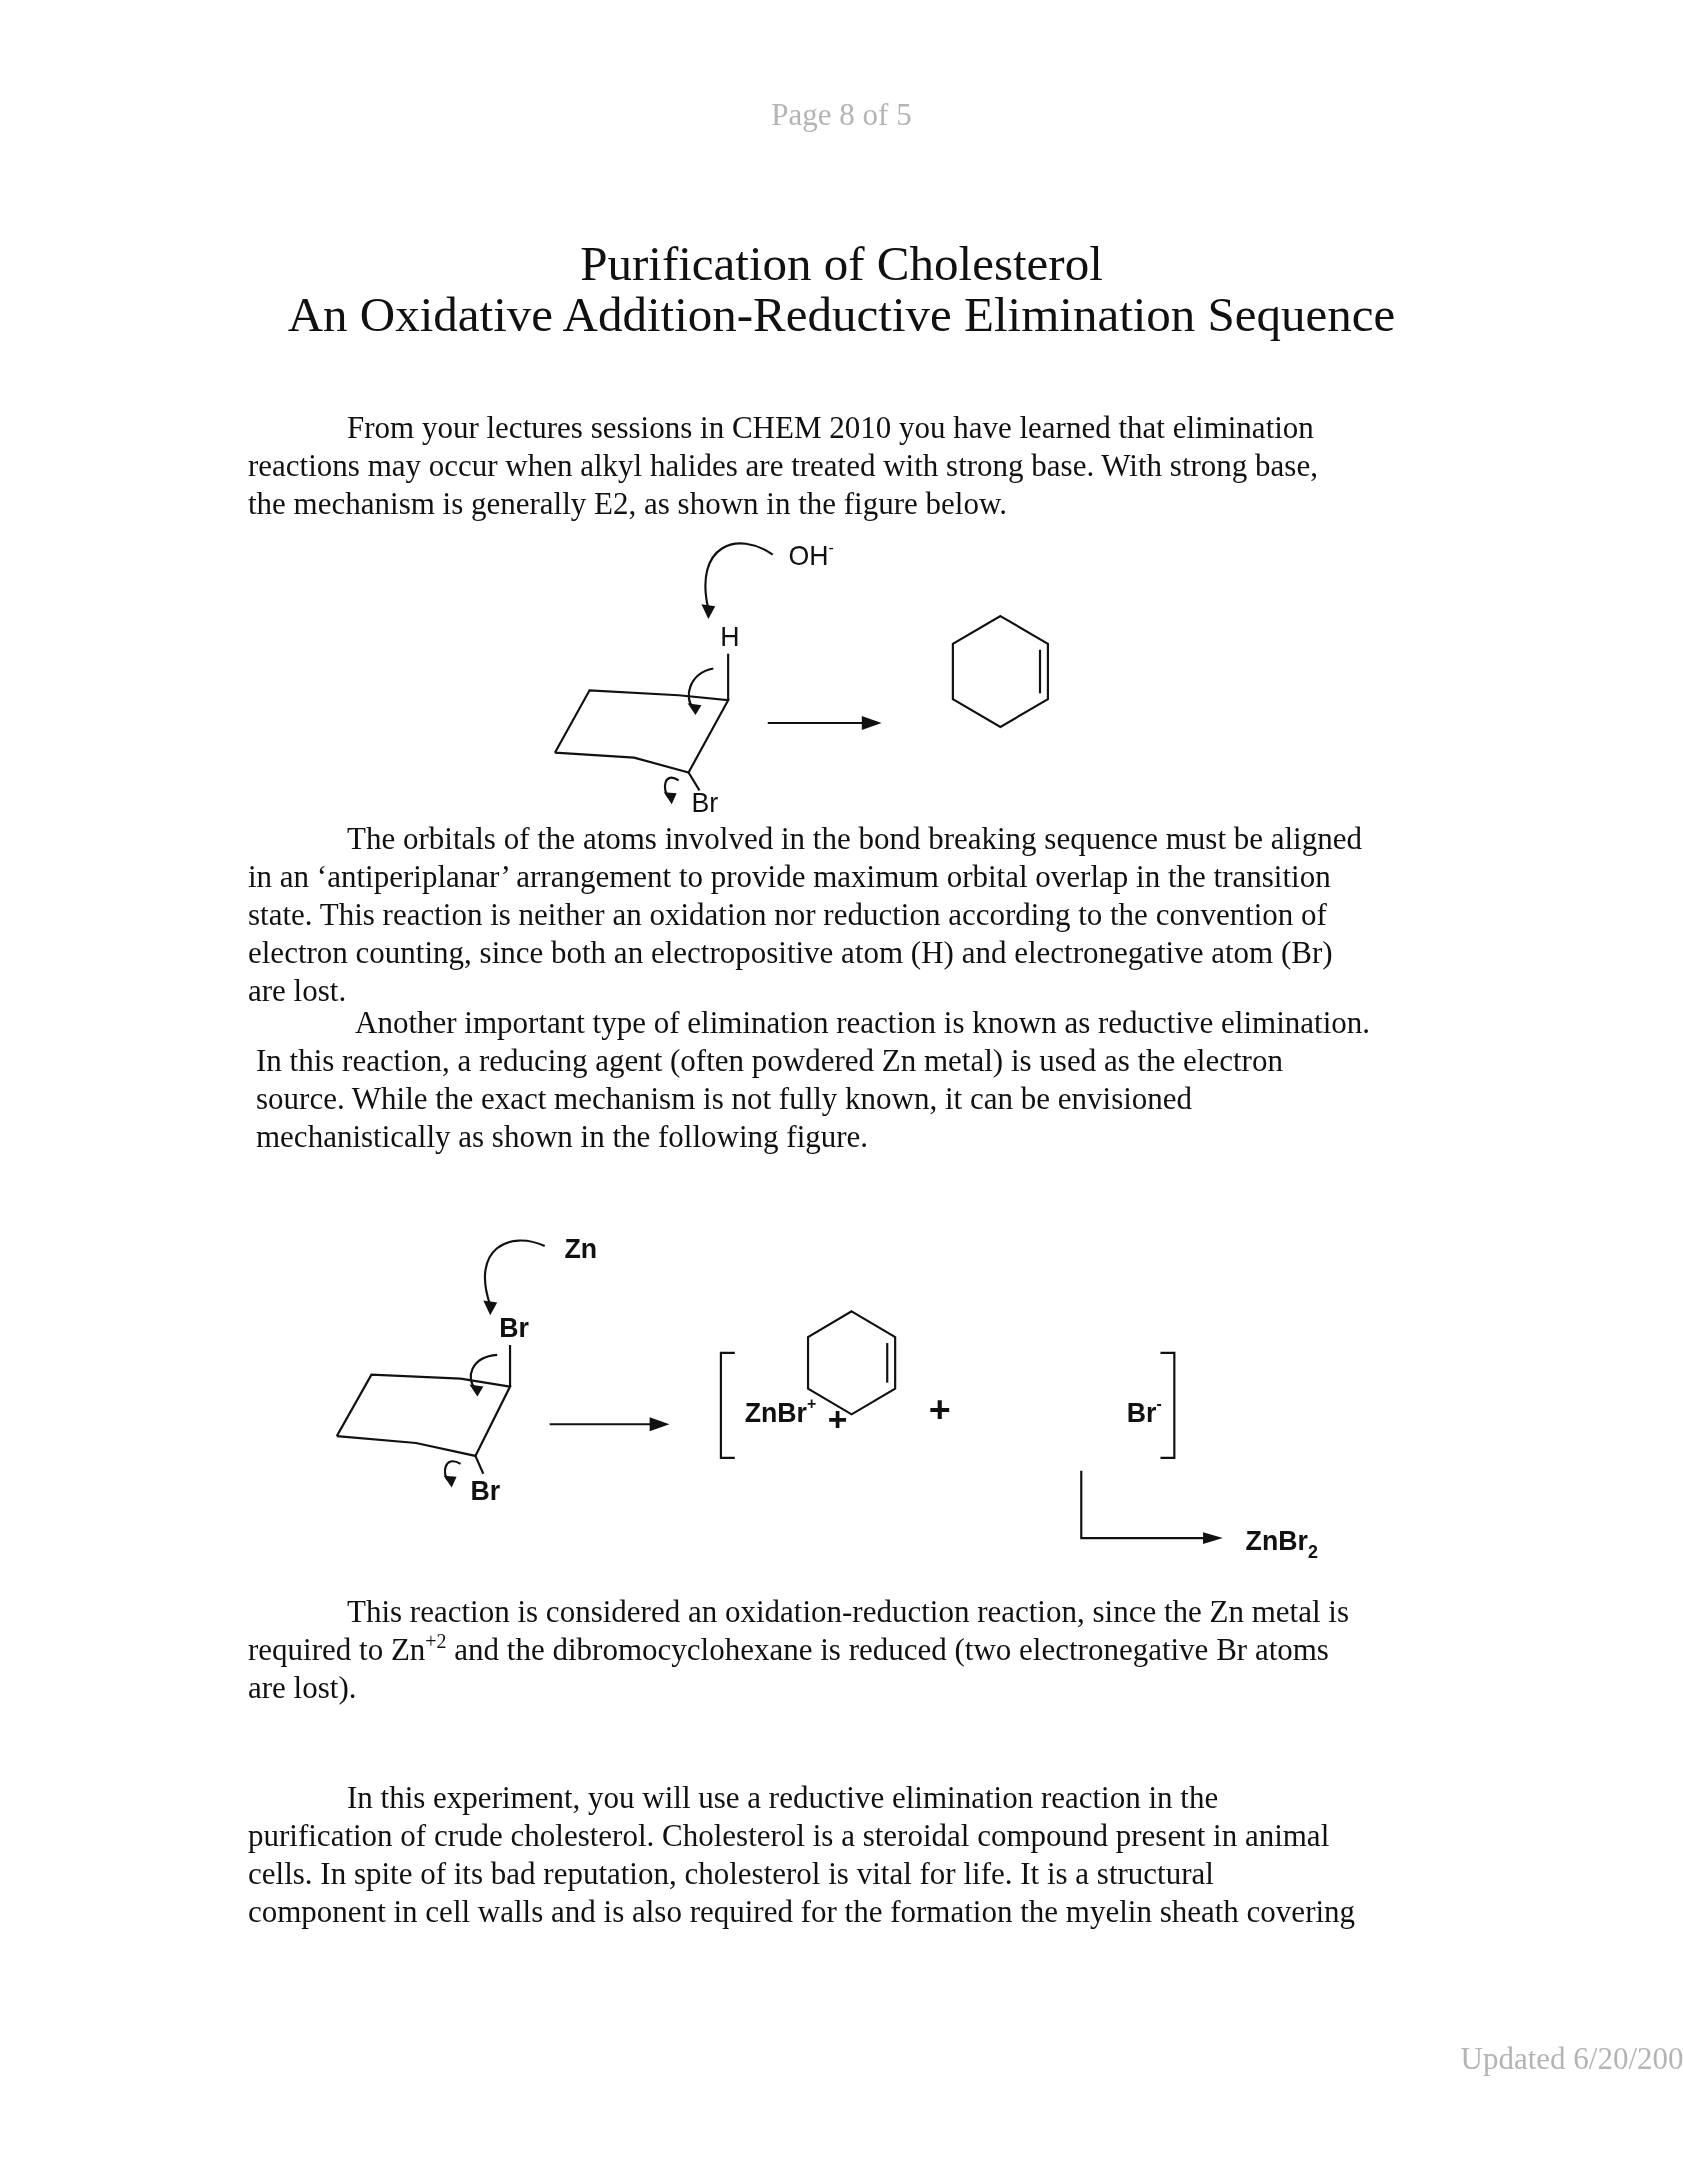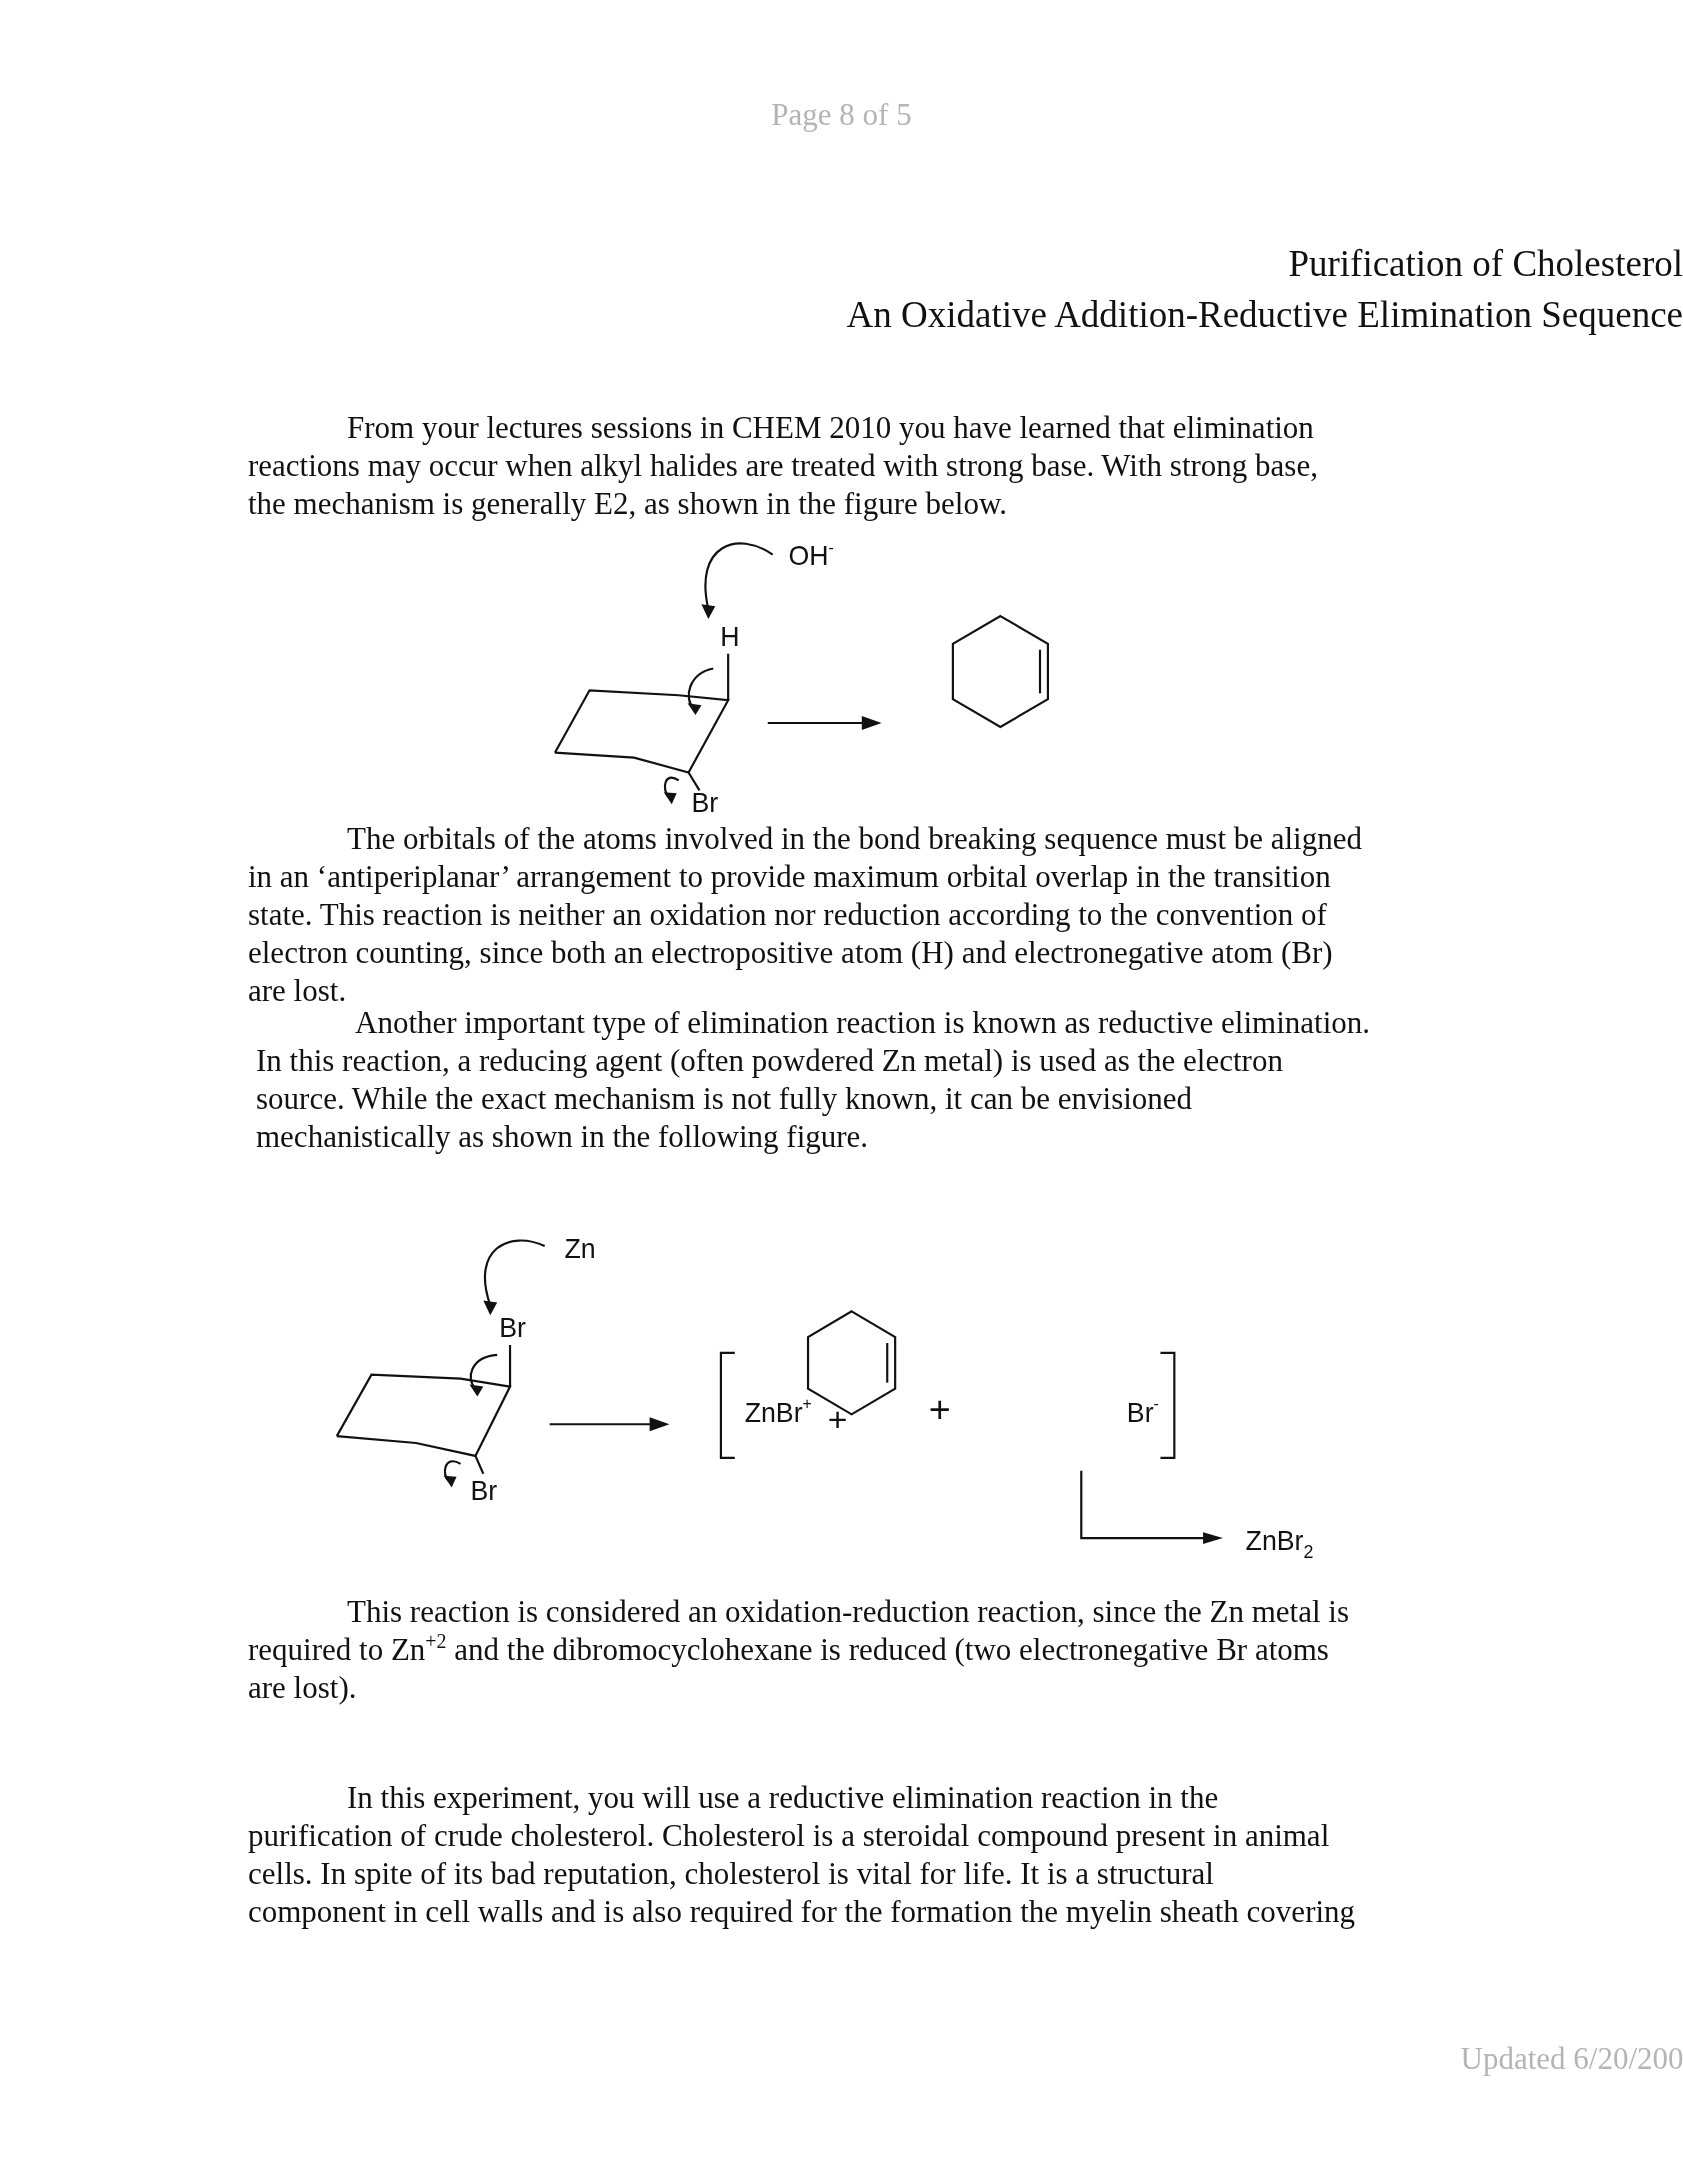--- a/index.html
+++ b/index.html
@@ -1,19 +1,19 @@
 <!DOCTYPE html>
 <html><head>
 <meta charset="utf-8">
 <style>
   html, body { margin: 0; padding: 0; background: #ffffff; }
   body { width: 1683px; height: 2178px; position: relative; overflow: hidden; font-family: "Liberation Serif", "DejaVu Serif", serif; color: #111; }
   .page-header { position: absolute; top: 97px; left: 0; width: 1683px; text-align: center; font-size: 31px; color: #b4b4b4; }
   .page-footer { position: absolute; top: 2041px; left: 16px; width: 1683px; text-align: right; font-size: 31px; color: #b4b4b4; }
-  .title { position: absolute; top: 238px; left: 0; width: 1683px; text-align: right; font-size: 37px; line-height: 51px; color: #111; }
+  .title { position: absolute; top: 238px; left: 0; width: 1683px; text-align: center; font-size: 49px; line-height: 51px; color: #111; }
   .para { position: absolute; left: 248px; width: 1198px; font-size: 31px; line-height: 38px; margin: 0; }
   .para .line { display: block; white-space: nowrap; }
   .para .line.first { padding-left: 99px; }
   .fig { position: absolute; }
   .fig svg { display: block; }
   .fig text { font-family: "Liberation Sans", "DejaVu Sans", sans-serif; fill: #111; }
   sup.sm { font-size: 20px; vertical-align: 12px; line-height: 0; }
 </style>
 </head>
 <body>
@@ -72,21 +72,21 @@
   <span class="line">are lost.</span>
 </div>
 
 <div class="para" style="top:1004px;margin-left:8px;">
   <span class="line first">Another important type of elimination reaction is known as reductive elimination.</span>
   <span class="line">In this reaction, a reducing agent (often powdered Zn metal) is used as the electron</span>
   <span class="line">source.  While the exact mechanism is not fully known, it can be envisioned</span>
   <span class="line">mechanistically as shown in the following figure.</span>
 </div>
 
-<div class="fig" style="left:317px; top:1228px;">
+<div class="fig" style="left:317px; top:1228px;font-weight:bold;">
   <svg width="1089" height="337" viewBox="0 0 1100 340">
     <g stroke="#111" stroke-width="2.2" fill="none">
 
       <polyline points="20,210 55,148 145,152 195,160 160,230 100,217 20,210"></polyline>
       <line x1="195" y1="160" x2="195" y2="118"></line>
       <line x1="160" y1="230" x2="168" y2="248"></line>
 
       <path d="M230,18 C195,2 155,20 175,78"></path>
       <path d="M182,128 C155,130 150,152 160,162"></path>
       <path d="M145,238 C128,228 126,250 133,255"></path>

